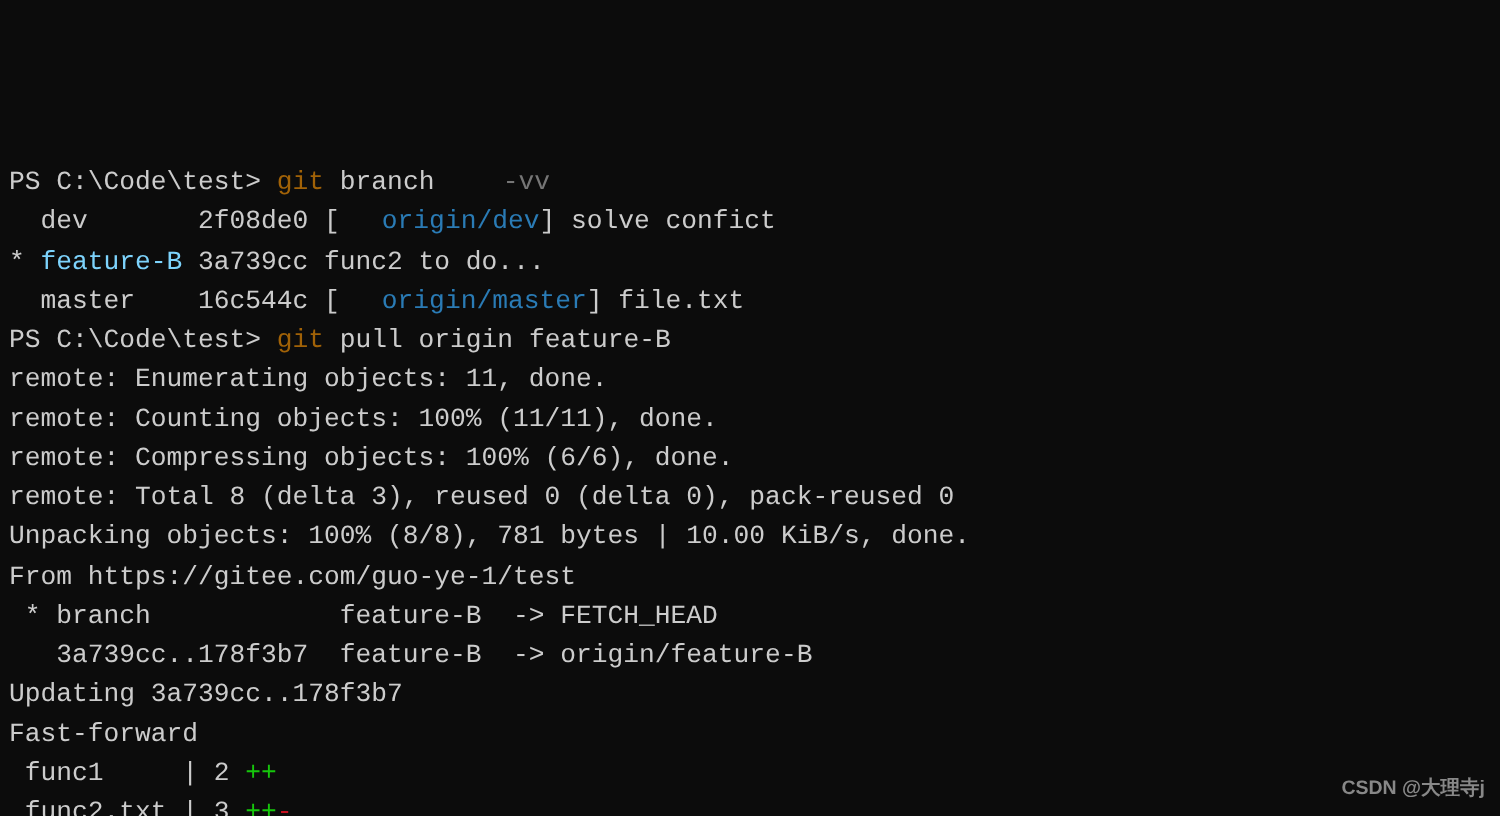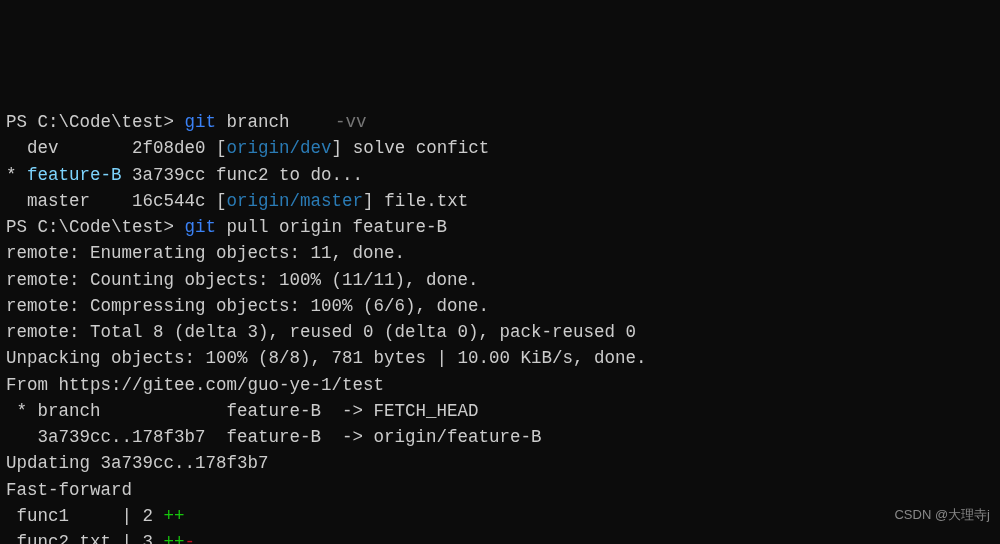--- a/index.html
+++ b/index.html
@@ -9,34 +9,35 @@
       font-family: 'Consolas', 'Courier New', monospace;
       font-size: 17.5px;
       line-height: 1.5;
       padding: 4px 6px;
       width: 1000px;
       height: 544px;
       overflow: hidden;
       position: relative;
       white-space: pre;
     }
-    .yellow { color: #3b82f6; }
+    .yellow { color: #a16207; }
     .green { color: #7dd3fc; }
     .brightgreen { color: #16c60c; }
-    .darkcyan { color: #2a7bb5; }
+    .darkcyan { color: #2a7bb5; margin-left: 28px; }
     .red { color: #c50f1f; }
     .gray { color: #767676; margin-left: 35px; }
     .watermark {
       position: absolute;
-      bottom: 20px;
+      bottom: 10px;
       right: 10px;
       font-size: 13px;
       color: #888888;
       font-family: -apple-system, sans-serif;
       white-space: nowrap;
+      font-weight: bold;
     }
     .line { display: block; }
   </style>
 </head>
 <body>
 
 
 
 <div><span class="line"><span>PS C:\Code\test&gt;</span> <span class="yellow">git</span> <span>branch</span> <span class="gray">-vv</span></span><span class="line"><span>  </span><span>dev</span><span>       </span><span>2f08de0</span><span> [</span><span class="darkcyan">origin/dev</span><span>]</span><span> solve confict</span></span><span class="line"><span>* </span><span class="green">feature-B</span><span> </span><span>3a739cc</span><span> func2 to do...</span></span><span class="line"><span>  </span><span>master</span><span>    </span><span>16c544c</span><span> [</span><span class="darkcyan">origin/master</span><span>]</span><span> file.txt</span></span><span class="line"><span>PS C:\Code\test&gt;</span> <span class="yellow">git</span><span> pull origin feature-B</span></span><span class="line">remote: Enumerating objects: 11, done.</span><span class="line">remote: Counting objects: 100% (11/11), done.</span><span class="line">remote: Compressing objects: 100% (6/6), done.</span><span class="line">remote: Total 8 (delta 3), reused 0 (delta 0), pack-reused 0</span><span class="line">Unpacking objects: 100% (8/8), 781 bytes | 10.00 KiB/s, done.</span><span class="line">From https://gitee.com/guo-ye-1/test</span><span class="line"> * branch            feature-B  -&gt; FETCH_HEAD</span><span class="line">   3a739cc..178f3b7  feature-B  -&gt; origin/feature-B</span><span class="line">Updating 3a739cc..178f3b7</span><span class="line">Fast-forward</span><span class="line"><span> func1     | 2 </span><span class="brightgreen">++</span></span><span class="line"><span> func2.txt | 3 </span><span class="brightgreen">++</span><span class="red">-</span></span></div>
 

